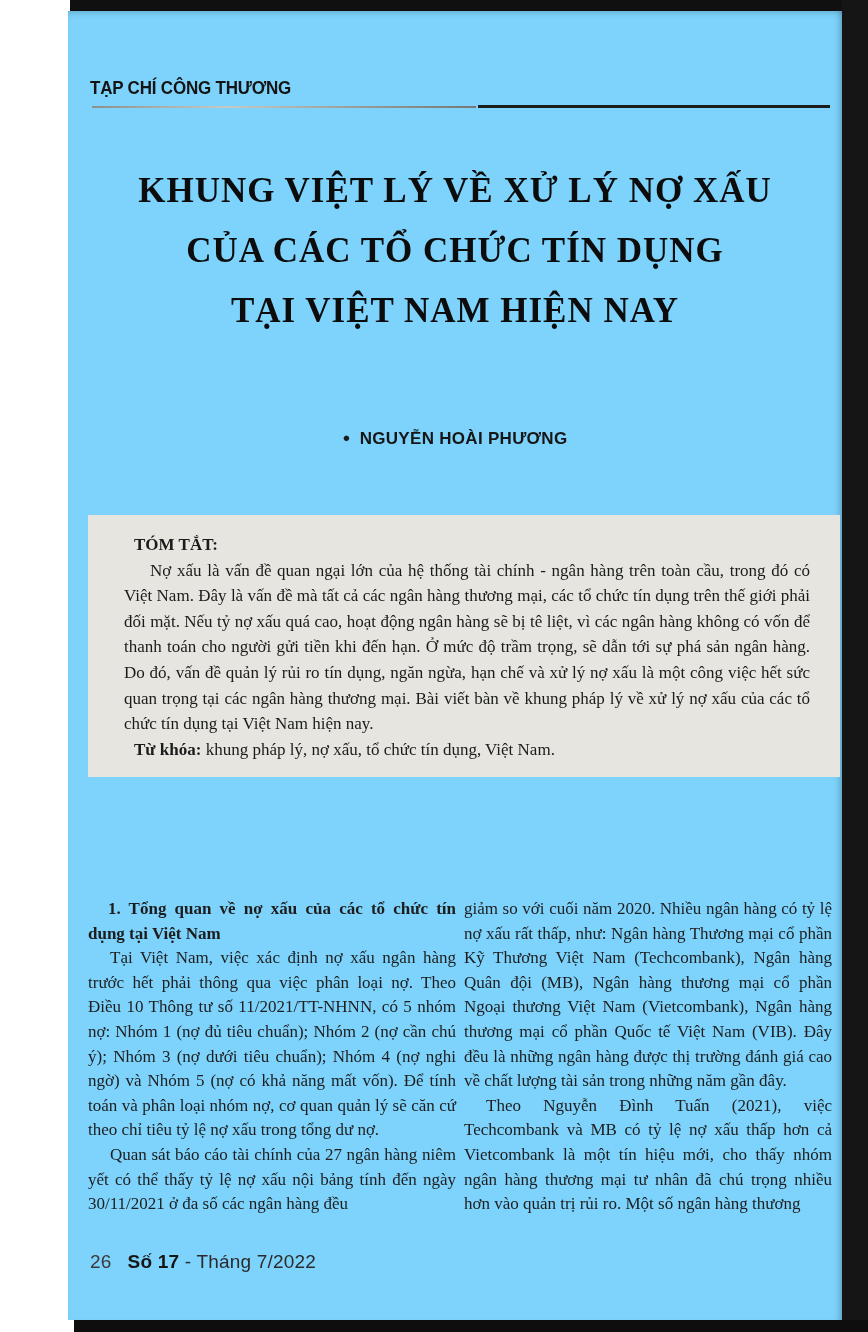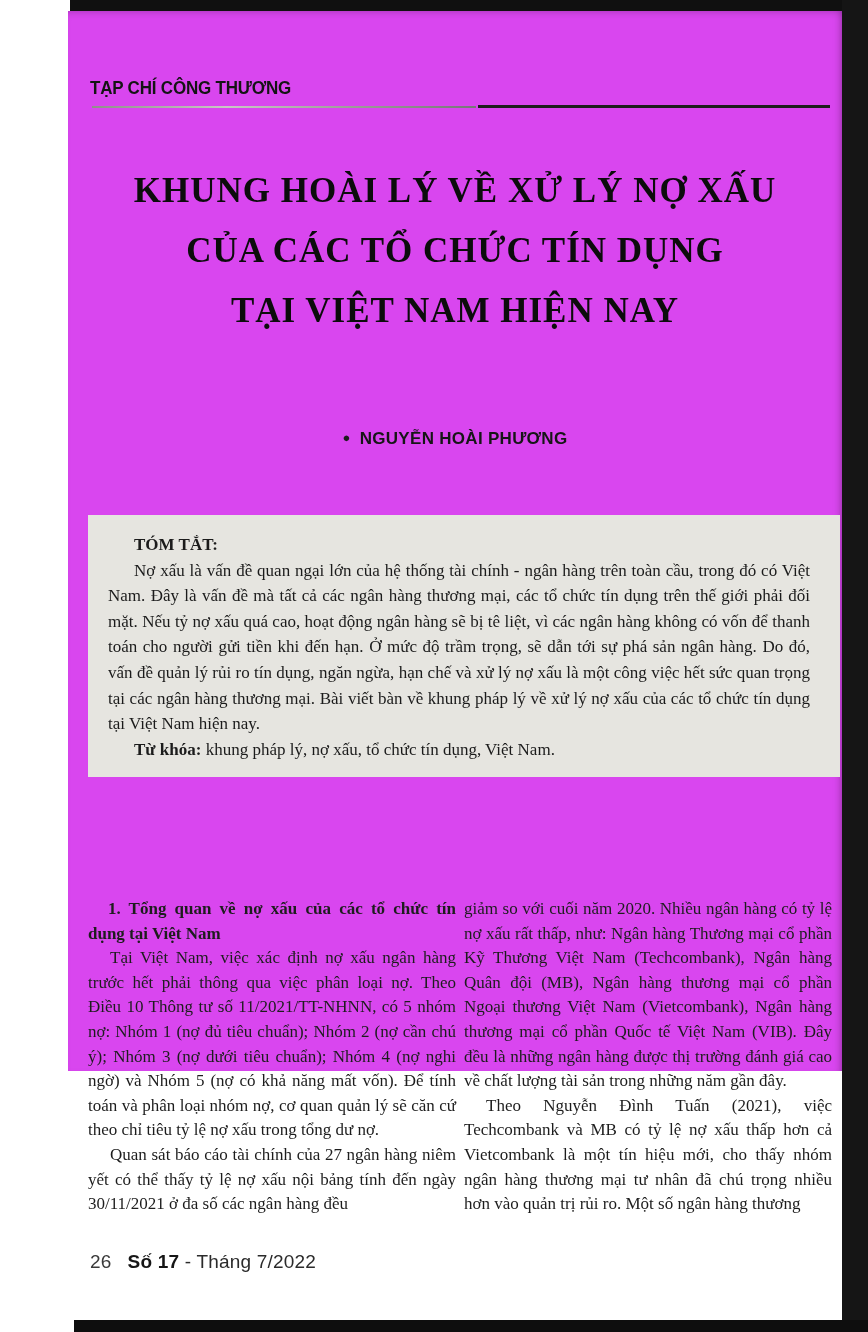--- a/index.html
+++ b/index.html
@@ -10,22 +10,22 @@
     font-family:"Liberation Serif", serif;
     overflow:hidden;
   }
   
   .scan-top    { position:absolute; left:70px; top:0; right:0; height:11px; background:#101010; }
   .scan-right  { position:absolute; right:0; top:0; width:26px; height:100%; background:#151515; }
   .scan-bottom { position:absolute; left:74px; bottom:0; right:0; height:12px; background:#0e0e0e; }
 
   .page {
     position:absolute; left:68px; top:11px;
-    width:774px; height:1060px;
-    background:#d946ef;
+    width:774px; height:1309px;
+    background:#7dd3fc;
     box-shadow: inset -7px 0 9px -7px rgba(0,0,0,.38), inset 0 6px 8px -6px rgba(0,0,0,.25);
   }
 
   .journal-name {
     position:absolute; left:22px; top:66px;
     font-family:"Liberation Sans", sans-serif;
     font-weight:800; font-size:17px; letter-spacing:-0.2px;
     color:#141414; transform:scaleY(1.12); transform-origin:left top;
     white-space:nowrap;
   }
@@ -56,21 +56,21 @@
 
   .abstract {
     position:absolute; left:20px; top:504px;
     width:752px; height:262px;
     background:#e6e5e0;
     padding:17px 30px 0 20px;
     color:#1b1b1b;
     font-size:17px; line-height:25.6px; text-align:justify;
   }
   .abstract .abs-heading { font-weight:700; text-indent:26px; }
-  .abstract .abs-body    { text-indent:26px; }
+  .abstract .abs-body    { text-indent:26px;margin-left:16px; }
   .abstract .abs-keywords{ text-indent:26px; }
   .abstract .abs-keywords .kw-label { font-weight:700; }
 
   .columns {
     position:absolute; left:20px; top:886px; width:752px;
     display:flex; gap:8px;
     color:#1d1d1d; font-size:17px; line-height:24.6px; text-align:justify;
   }
   .col { width:368px; }
   .section-heading { font-weight:700; text-indent:20px; }
@@ -92,21 +92,21 @@
 <div class="scan-right"></div>
 <div class="scan-bottom"></div>
 
 <div class="page">
 
   <div class="journal-name">TẠP CHÍ CÔNG THƯƠNG</div>
   <div class="header-rule-light"></div>
   <div class="header-rule-dark"></div>
 
   <div class="title">
-    <div class="line">KHUNG HOÀI LÝ VỀ XỬ LÝ NỢ XẤU</div>
+    <div class="line">KHUNG VIỆT LÝ VỀ XỬ LÝ NỢ XẤU</div>
     <div class="line">CỦA CÁC TỔ CHỨC TÍN DỤNG</div>
     <div class="line">TẠI VIỆT NAM HIỆN NAY</div>
   </div>
 
   <div class="author-line">
     <span class="author-bullet">●</span><span>NGUYỄN HOÀI PHƯƠNG</span>
   </div>
 
   <div class="abstract">
     <p class="abs-heading">TÓM TẮT:</p>

